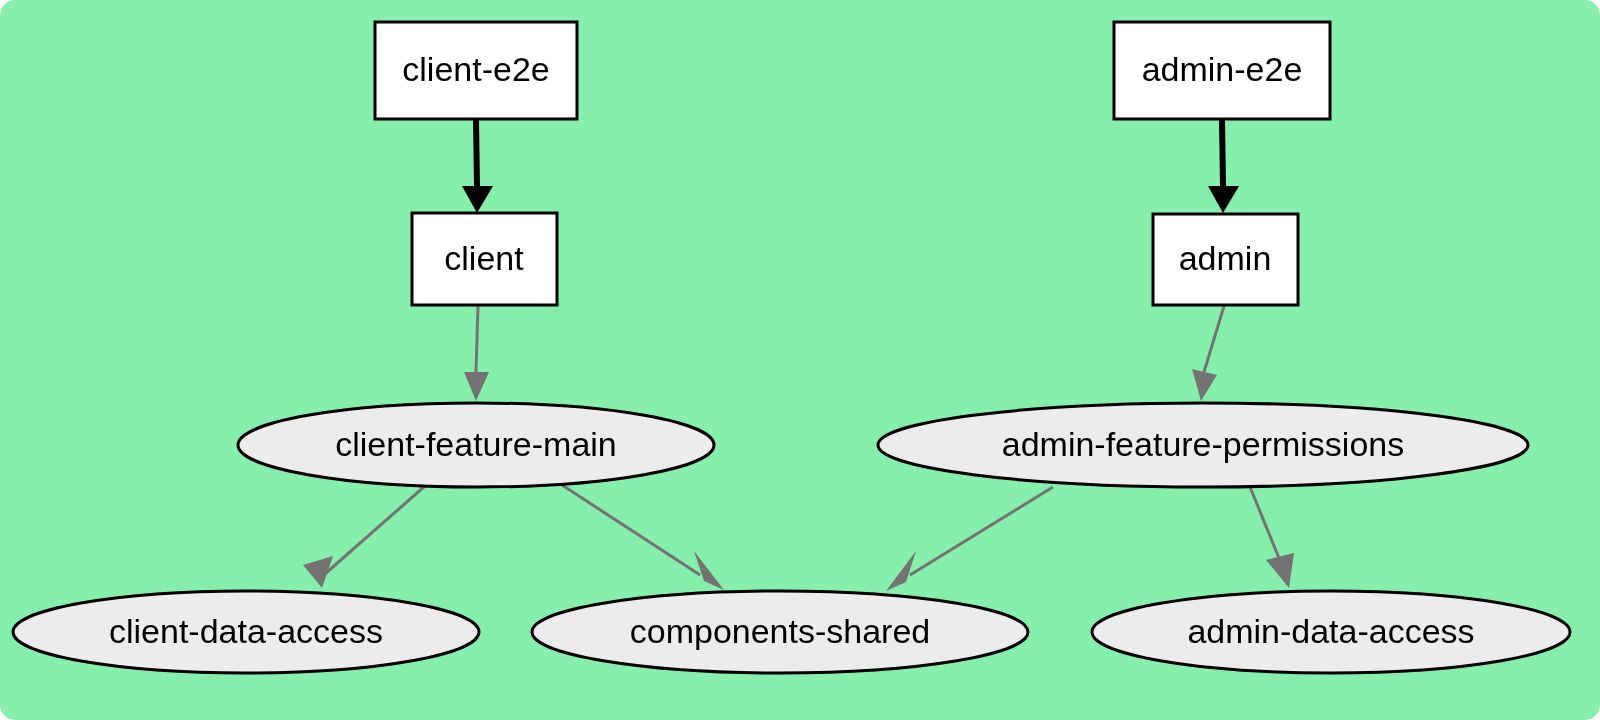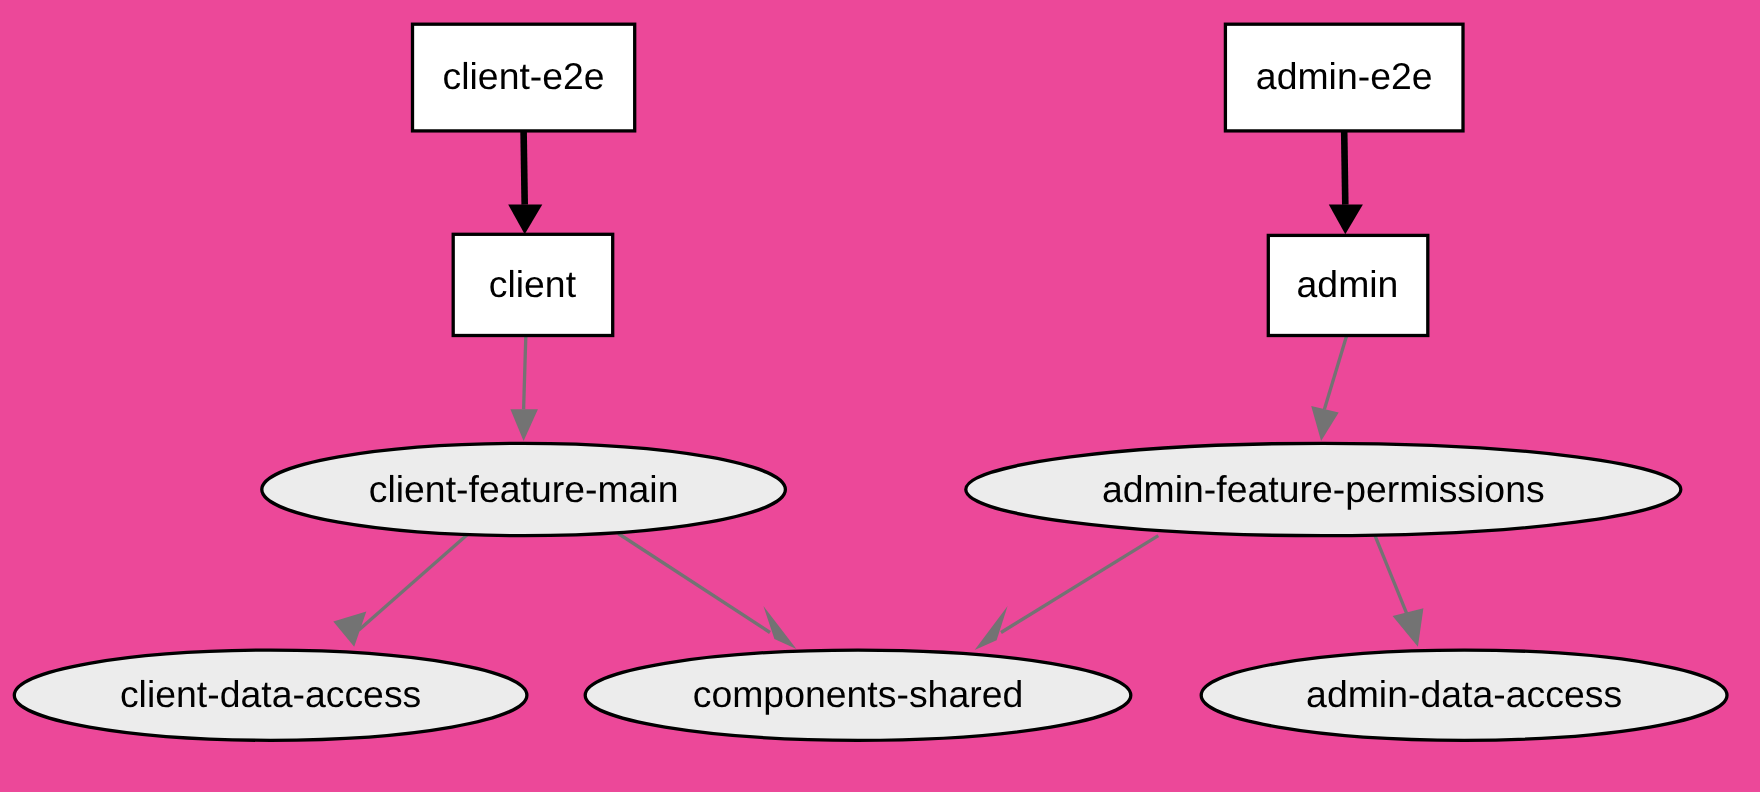--- a/index.html
+++ b/index.html
@@ -10,21 +10,22 @@
   body {
     width: 1600px;
     height: 720px;
     overflow: hidden;
     font-family: "Liberation Sans", sans-serif;
   }
   #graph-root {
     position: relative;
     width: 1600px;
     height: 720px;
-    background: #ec4899;
+    background: #86efac;
+    border-radius: 15px;
   }
   svg.graph-canvas {
     display: block;
     width: 1600px;
     height: 720px;
   }
   .node-box {
     fill: #ffffff;
     stroke: #000000;
     stroke-width: 3;

